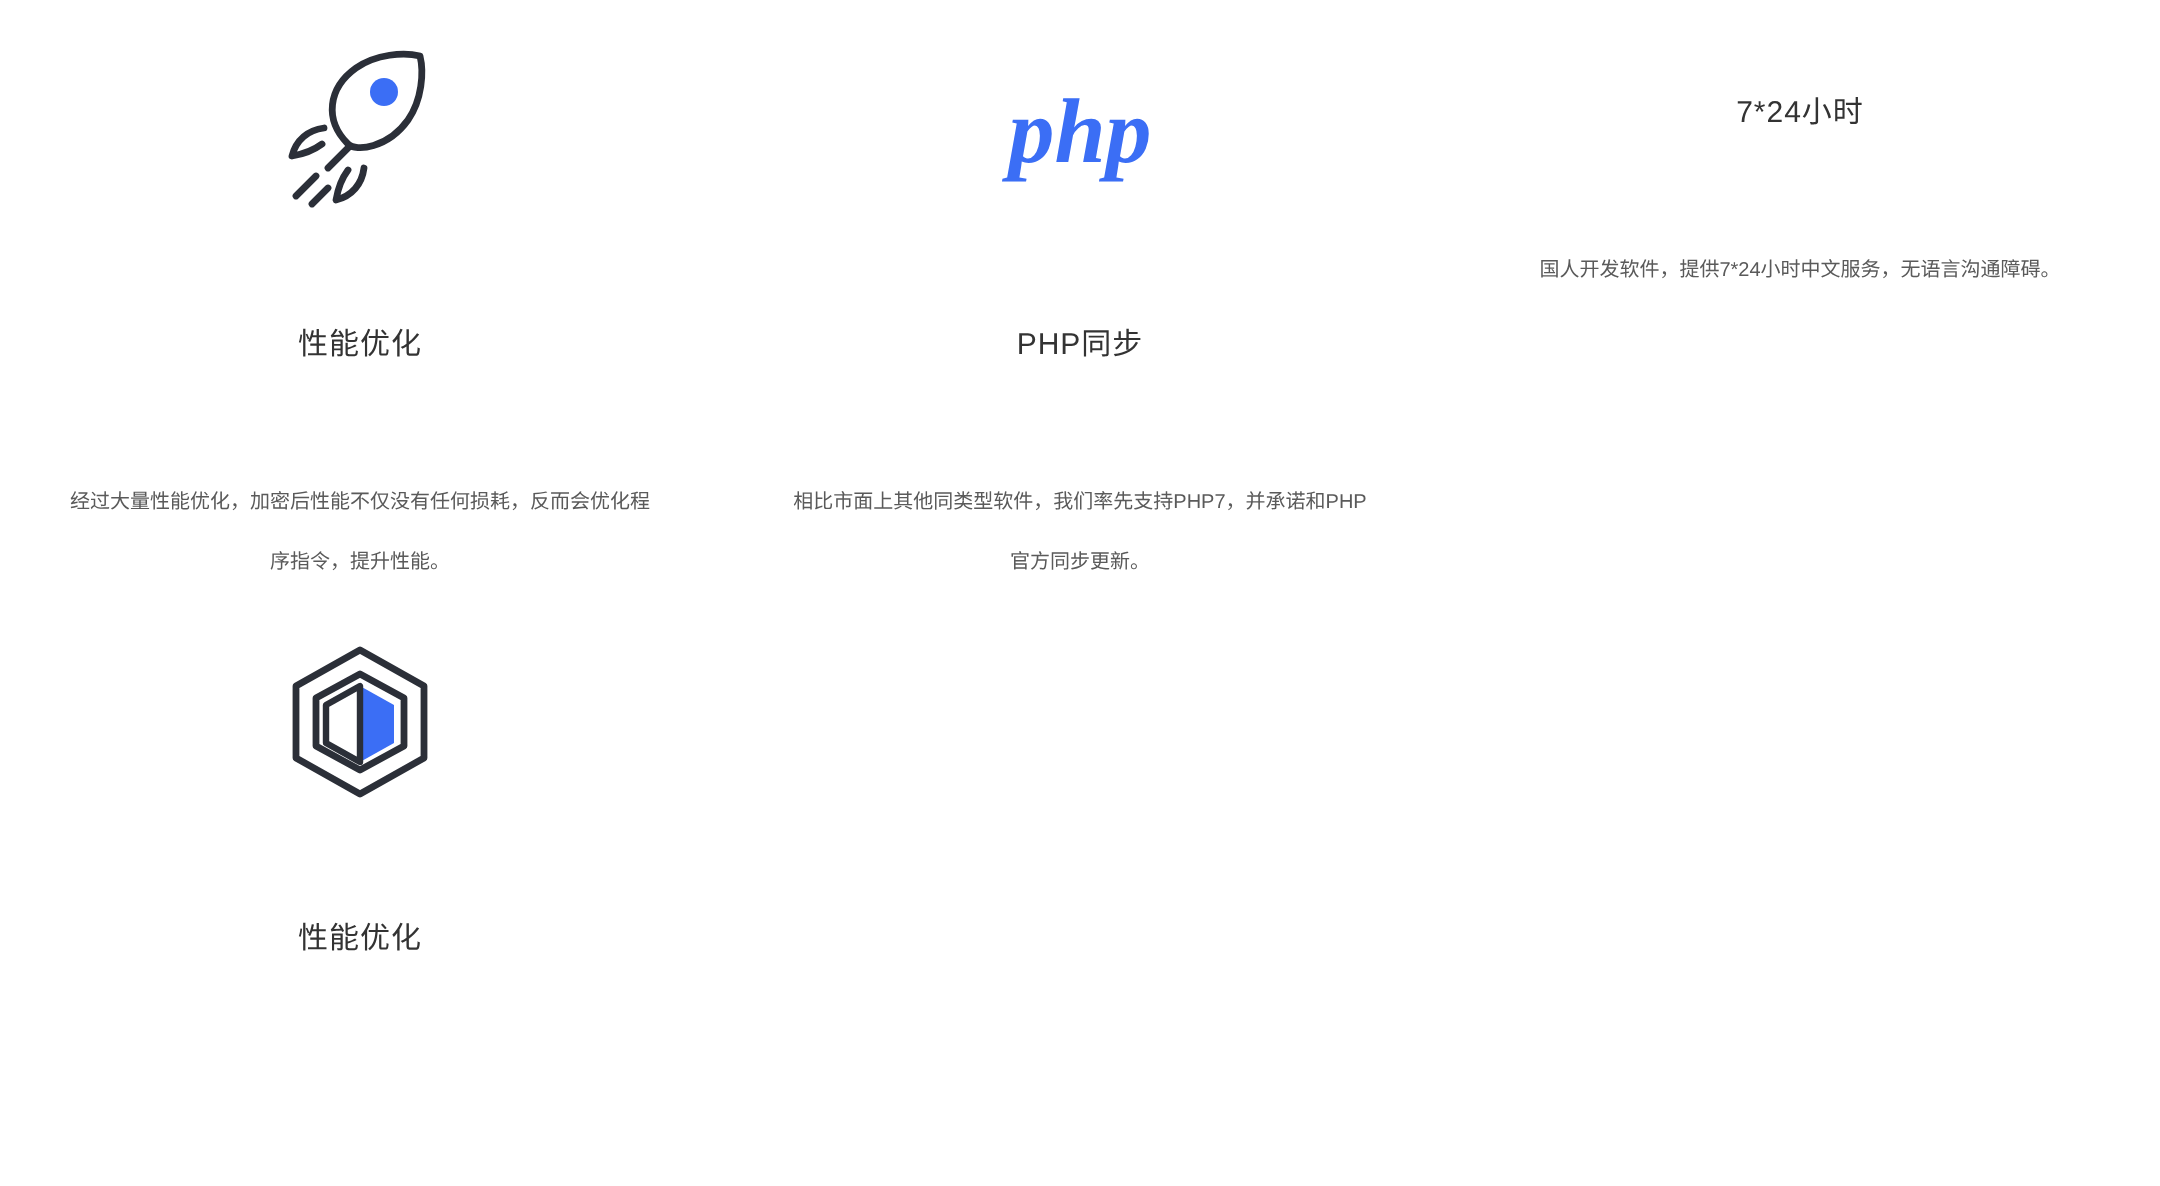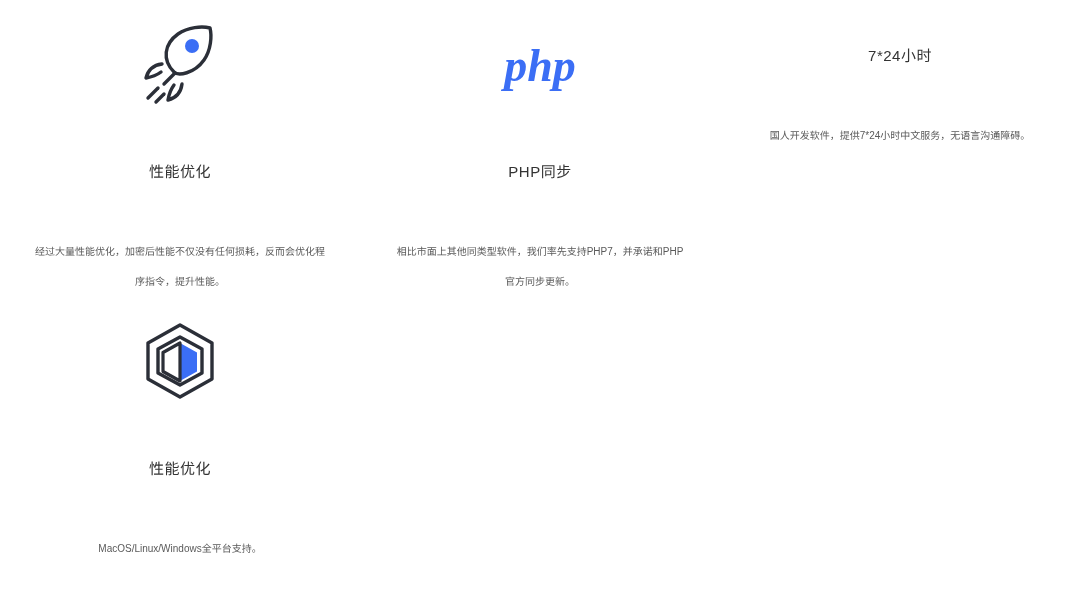--- a/index.html
+++ b/index.html
@@ -97,18 +97,17 @@
       <svg width="88" height="92" viewBox="0 0 88 92" aria-hidden="true">
         <g fill="none" stroke="#2b2f38" stroke-width="3.4" stroke-linejoin="round">
           <path d="M44 8 L76 26 V62 L44 80 L12 62 V26 Z"></path>
           <path d="M44 20 L66 32 V56 L44 68 L22 56 V32 Z"></path>
         </g>
         <path d="M44 26 L61 35.5 V54.5 L44 64 Z" fill="#3b6ef5"></path>
         <path d="M44 26 L44 64 L27 54.5 V35.5 Z" fill="#ffffff" stroke="#2b2f38" stroke-width="3.2" stroke-linejoin="round"></path>
       </svg>
     </div>
     <div class="feature-title">性能优化</div>
-    <div class="feature-desc">MacOS/Linux/Windows全平台支持。</div>
   </div>
 
   <div></div>
 
 </div>
 
 </body></html>

